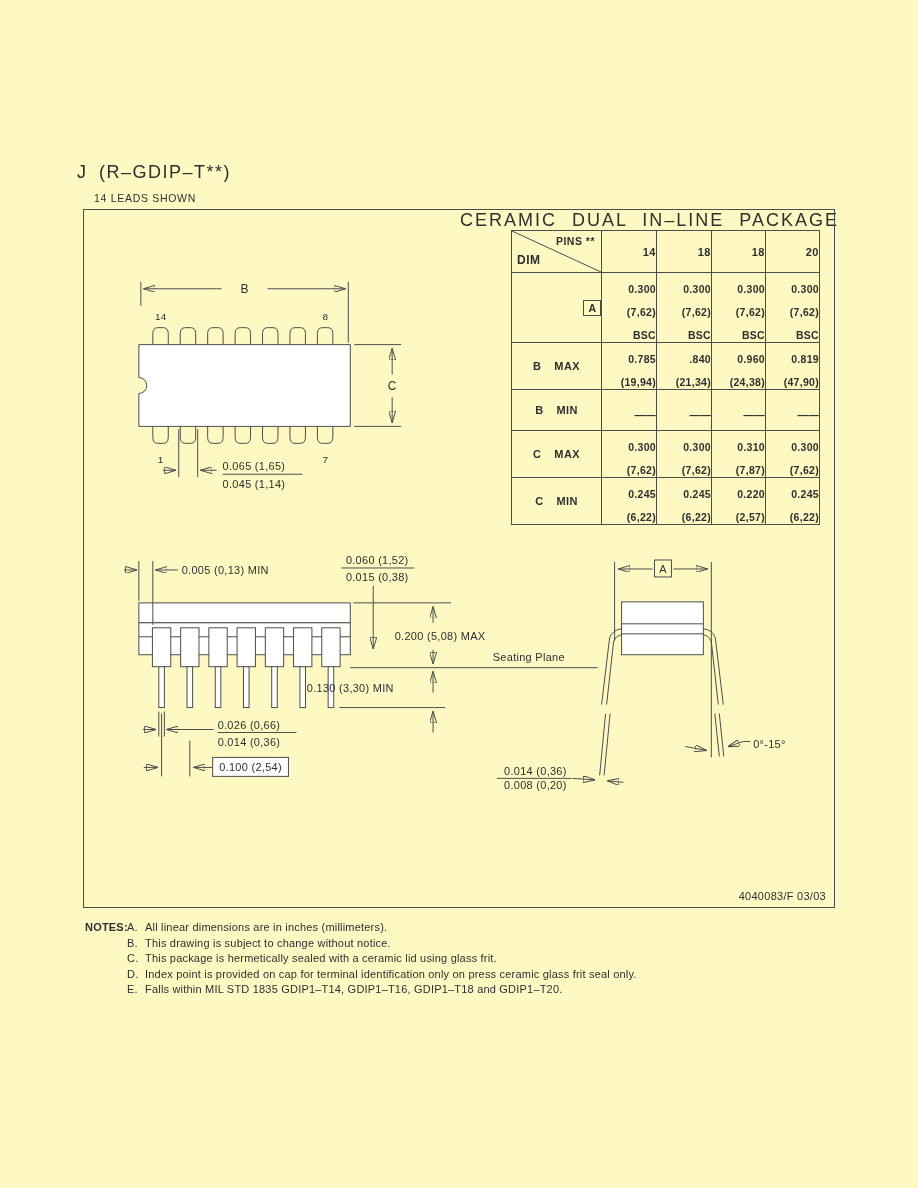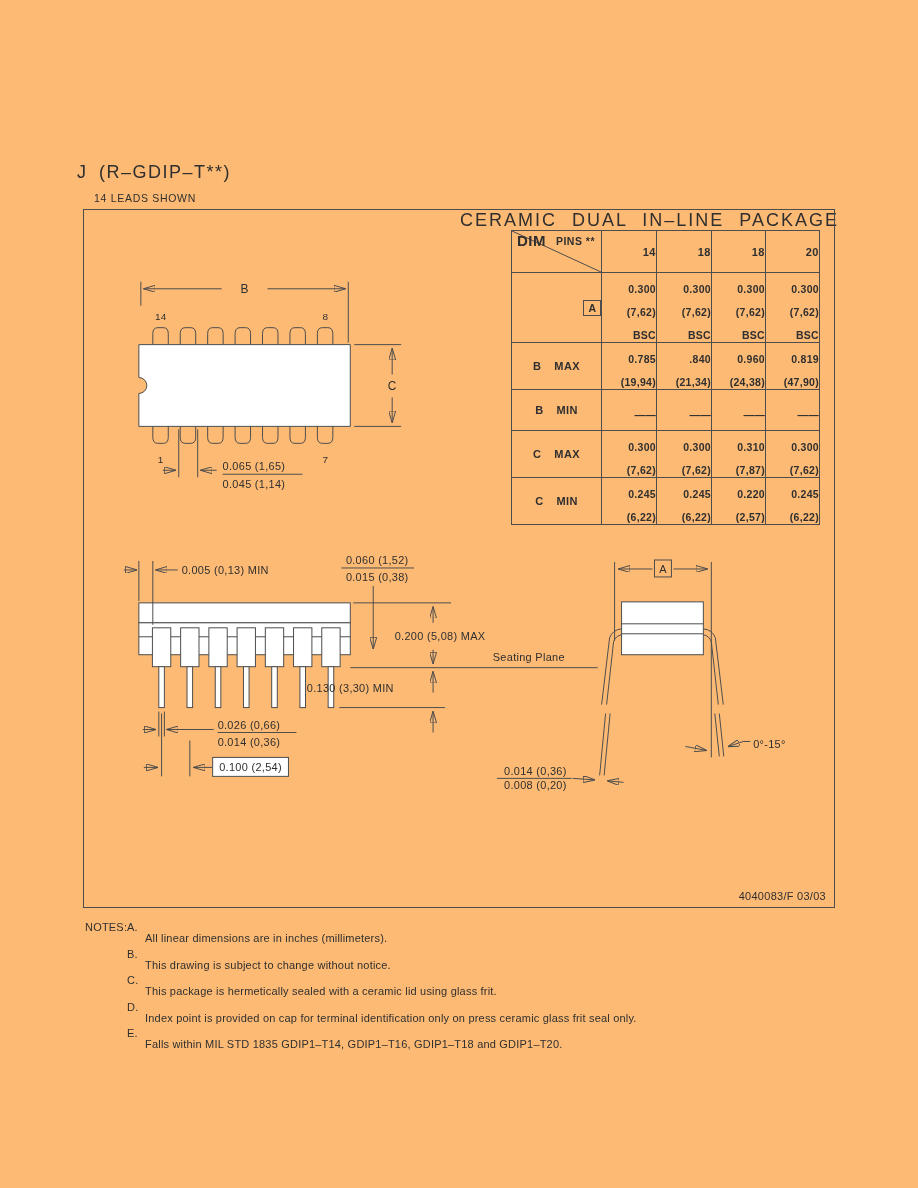--- a/index.html
+++ b/index.html
@@ -1,16 +1,16 @@
 <!DOCTYPE html>
 <html><head>
 <meta charset="utf-8">
 <style>
   html,body{margin:0;padding:0;background:#fff;}
-  .page{position:relative;width:918px;height:1188px;background:#fdba74;overflow:hidden;
+  .page{position:relative;width:918px;height:1188px;background:#fef9c3;overflow:hidden;
         font-family:"Liberation Sans",sans-serif;color:#2f2f2f;}
   .abs{position:absolute;}
   .title-left{left:77px;top:162px;font-size:18px;letter-spacing:1.5px;word-spacing:5px;white-space:pre;}
   .title-right{right:79px;top:162px;font-size:18px;letter-spacing:2px;word-spacing:8px;white-space:pre;margin-top:48px;}
   .subtitle{left:78px;top:192px;font-size:10.5px;letter-spacing:0.7px;margin-left:16px;}
   .frame{left:83px;top:209px;width:752px;height:699px;border:1px solid #4d4d4d;box-sizing:border-box;}
   .frame svg{display:block;width:100%;height:100%;}
   svg text{fill:#2f2f2f;font-family:"Liberation Sans",sans-serif;font-size:11px;letter-spacing:0.3px;}
   svg .big{font-size:12px;}
   svg .pin{font-size:10px;}
@@ -19,30 +19,30 @@
   
   .dimtable{left:511px;top:230px;border-collapse:collapse;table-layout:fixed;}
   .dimtable td,.dimtable th{border:1px solid #4d4d4d;padding:0;text-align:right;vertical-align:middle;
       font-weight:bold;font-size:10.5px;color:#2f2f2f;}
   .dimtable .cl{line-height:13px;letter-spacing:0.3px;margin-top:10px;}
   .dimtable .colhead{font-size:11px;letter-spacing:0.5px;}
   .r0{height:42px;} .r1{height:46px;} .r2{height:44px;} .r3{height:41px;} .r4{height:43px;} .r5{height:46px;}
   .corner{position:relative;width:89px;}
   .corner .diag{position:absolute;left:0;top:0;width:100%;height:100%;}
   .corner-top{position:absolute;top:4px;right:6px;font-size:10.5px;letter-spacing:0.5px;}
-  .corner-bottom{position:absolute;bottom:23px;left:5px;font-size:15px;letter-spacing:0.5px;}
+  .corner-bottom{position:absolute;bottom:5px;left:5px;font-size:12px;letter-spacing:0.5px;}
   .rowlabel{display:flex;justify-content:center;align-items:center;gap:13px;font-size:11px;letter-spacing:0.4px;}
   .boxedA{display:inline-block;border:1px solid #4d4d4d;padding:1px 4px;font-size:10.5px;line-height:12px;}
   .dashcell{letter-spacing:-1px;}
   
   .notes{left:85px;top:920px;width:745px;font-size:11px;line-height:15.6px;letter-spacing:0.2px;}
   .note-row{display:flex;}
-  .note-title{width:42px;flex:none;}
+  .note-title{width:42px;flex:none;font-weight:bold;}
   .note-letter{width:18px;flex:none;}
-  .note-text{flex:1;margin-top:11px;}
+  .note-text{flex:1;}
 </style>
 </head>
 <body>
 
 <div class="page">
 
   <div class="abs title-left">J (R–GDIP–T**)</div>
   <div class="abs title-right">CERAMIC DUAL IN–LINE PACKAGE</div>
   <div class="abs subtitle">14 LEADS SHOWN</div>
 

